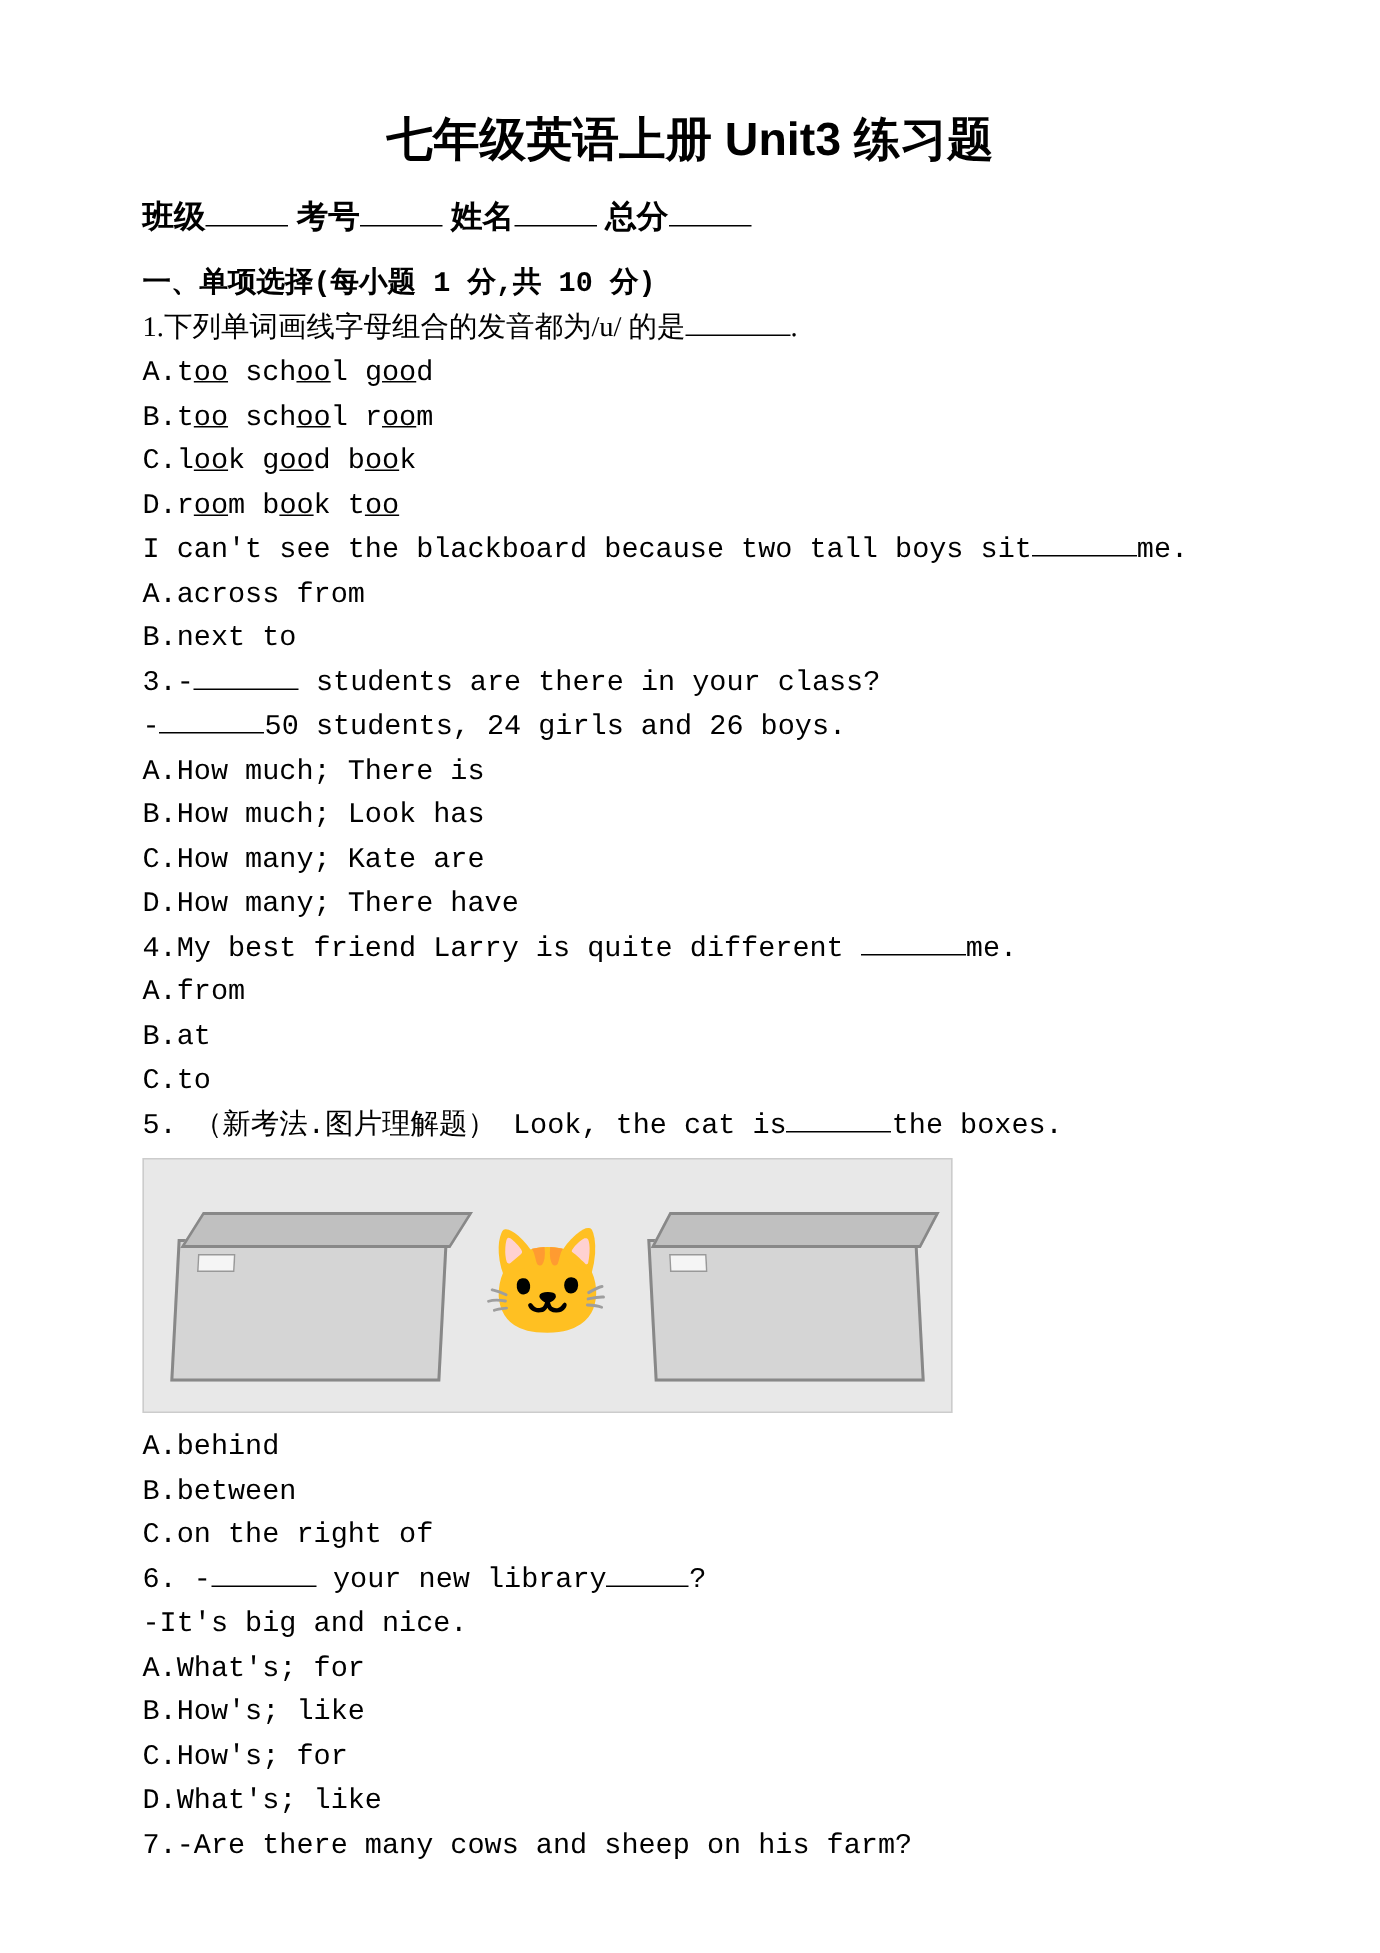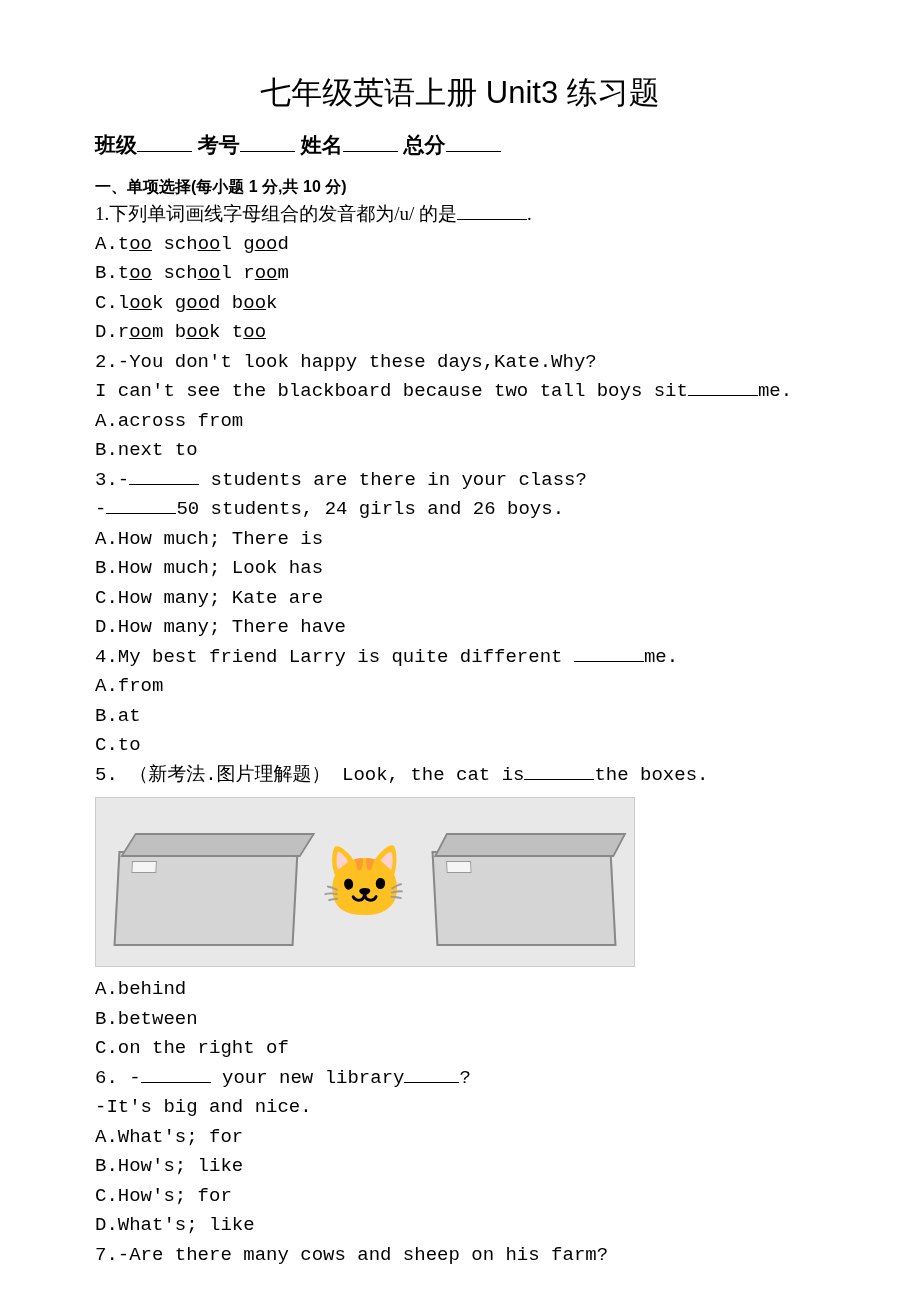--- a/index.html
+++ b/index.html
@@ -13,34 +13,34 @@
       width: 920px;
       padding: 70px 95px 40px 95px;
       color: #000;
       font-size: 19px;
       line-height: 1.5;
     }
     .title {
       text-align: center;
       font-family: "SimHei", "黑体", sans-serif;
       font-size: 31px;
-      font-weight: normal;
+      font-weight: bold;
       margin-bottom: 12px;
     }
     .subtitle {
       text-align: left;
       font-family: "SimHei", "黑体", sans-serif;
       font-size: 21px;
       font-weight: bold;
       margin-bottom: 15px;
     }
     .section-header {
-      font-family: Liberation Sans, sans-serif;
+      font-family: Liberation Mono, monospace;
       font-weight: bold;
-      font-size: 16px;
+      font-size: 19px;
     }
     .content {
       font-size: 19px;
     }
     .line {
       margin: 1px 0;
     }
     .blank {
       display: inline-block;
       border-bottom: 1px solid #000;
@@ -132,21 +132,20 @@
   <div class="section-header line">一、单项选择(每小题 1 分,共 10 分)</div>
 
   <div class="line">
     <span>1.下列单词画线字母组合的发音都为/u/ 的是</span><span class="blank"></span><span>.</span>
   </div>
   <div class="line mono"><span>A.t</span><span class="underline">oo</span><span>   sch</span><span class="underline">oo</span><span>l   g</span><span class="underline">oo</span><span>d</span></div>
   <div class="line mono"><span>B.t</span><span class="underline">oo</span><span> sch</span><span class="underline">oo</span><span>l r</span><span class="underline">oo</span><span>m</span></div>
   <div class="line mono"><span>C.l</span><span class="underline">oo</span><span>k   g</span><span class="underline">oo</span><span>d   b</span><span class="underline">oo</span><span>k</span></div>
   <div class="line mono"><span>D.r</span><span class="underline">oo</span><span>m b</span><span class="underline">oo</span><span>k t</span><span class="underline">oo</span><span></span></div>
 
-  <div class="line mono">2.-You don't look happy these days,Kate.Why?</div>
   <div class="line mono">
     <span>I can't see the blackboard because two tall boys sit</span><span class="blank"></span><span>me.</span>
   </div>
   <div class="line mono">A.across from</div>
   <div class="line mono">B.next to</div>
 
   <div class="line mono">
     <span>3.-</span><span class="blank"></span><span> students are there in your class?</span>
   </div>
   <div class="line mono">

